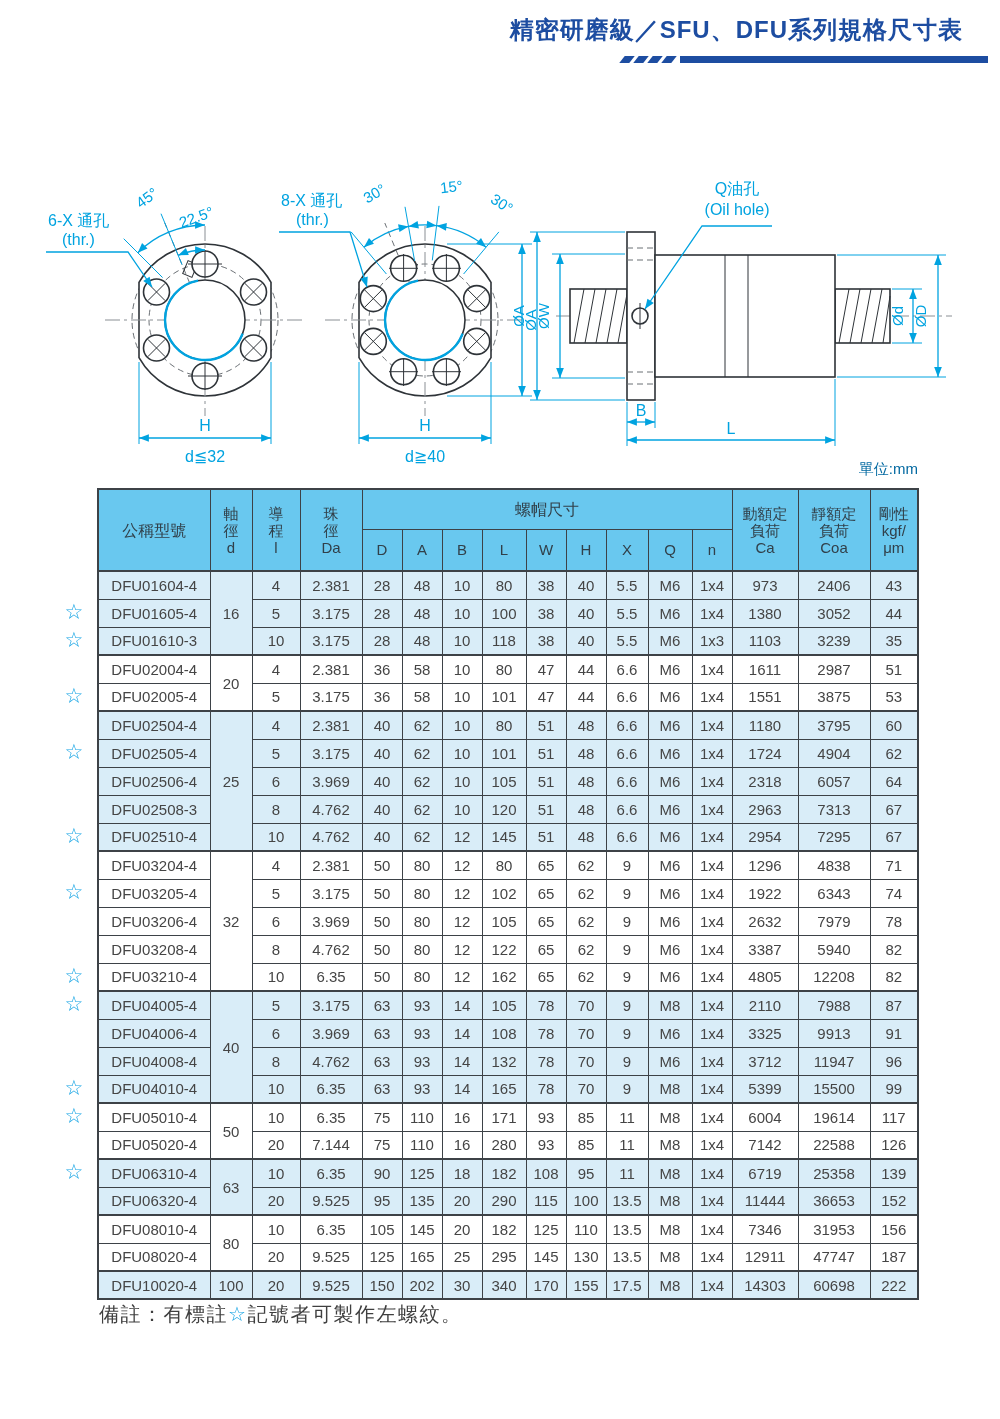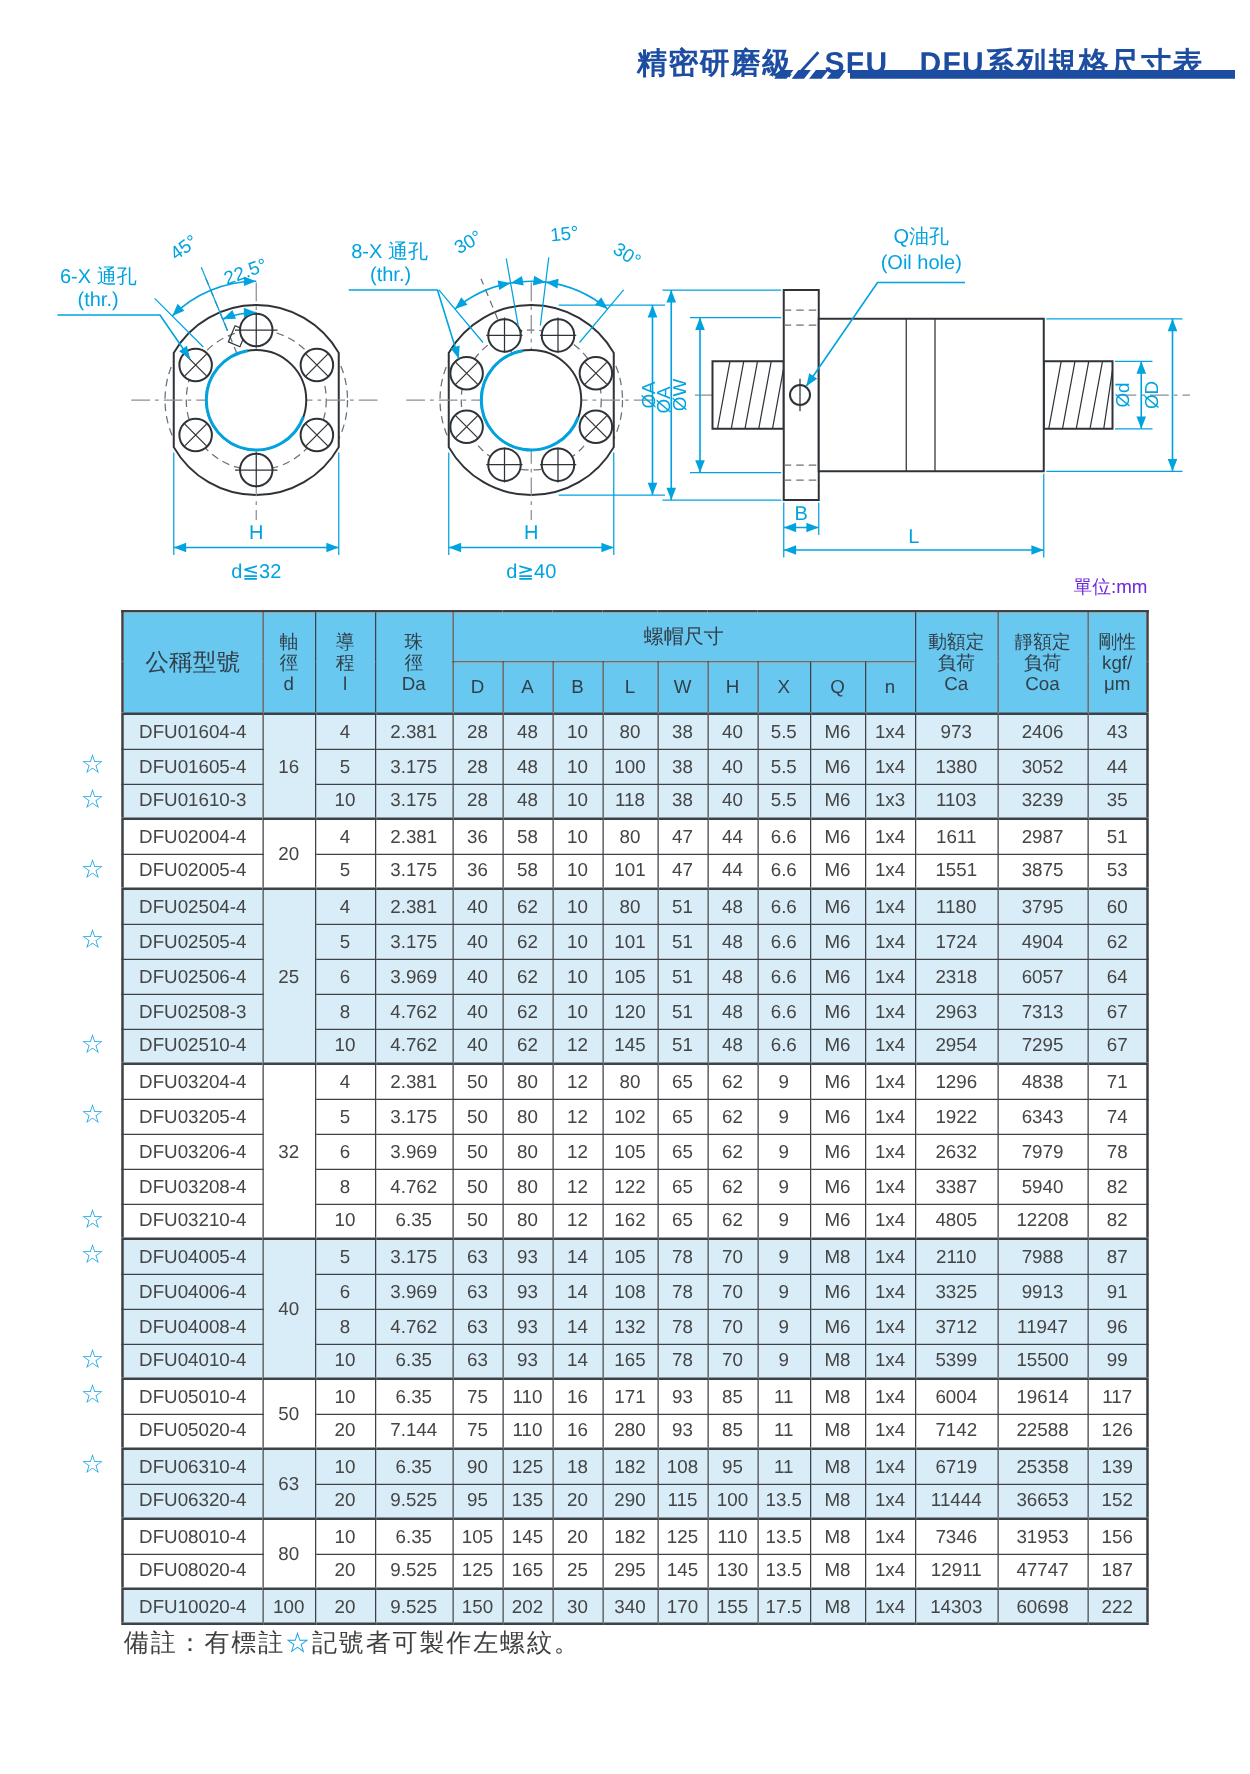--- a/index.html
+++ b/index.html
@@ -1,32 +1,32 @@
 <!DOCTYPE html>
 <html><head>
 <meta charset="utf-8">
 <style>
   html,body{margin:0;padding:0;background:#fff;}
   .page{position:relative;width:1000px;height:1419px;background:#fff;overflow:hidden;
         font-family:"Liberation Sans","DejaVu Sans",sans-serif;color:#3f3f3f;}
 
   
-  .top-title{position:absolute;top:34px;right:37px;font-size:24px;font-weight:bold;
+  .top-title{position:absolute;top:14px;right:37px;font-size:24px;font-weight:bold;
              color:#1d4da1;letter-spacing:1px;white-space:nowrap;}
   .top-bar{position:absolute;top:56px;left:622px;right:12px;height:7px;display:flex;}
   .top-bar .sl{width:10px;height:100%;background:#1d4da1;transform:skewX(-38deg);margin-right:4px;}
   .top-bar .bar{flex:1;background:#1d4da1;margin-left:2px;}
 
   
   .doc-title{position:absolute;left:74px;top:121px;font-size:27px;color:#3a3a3a;
              letter-spacing:1px;white-space:nowrap;}
 
   
   .unit{position:absolute;top:460px;left:768px;width:150px;text-align:right;
-        font-size:15px;color:#6d28d9;}
+        font-size:15px;color:#0369a1;}
 
   svg.diag{position:absolute;top:168px;left:0;}
   svg.diag text{font-family:"Liberation Sans","DejaVu Sans",sans-serif;}
   .lnf{stroke:#2e3338;stroke-width:1.6;fill:#fff;}
   .thin{stroke:#2e3338;stroke-width:1;fill:none;}
   .dash{stroke:#6b7075;stroke-width:1;fill:none;stroke-dasharray:6 4;}
   .cdot{stroke:#8a8f94;stroke-width:1;fill:none;stroke-dasharray:15 4 3 4;}
   .cyan2{stroke:#00a3e0;stroke-width:2.4;fill:none;}
   .dim{stroke:#00a3e0;stroke-width:1.3;fill:none;
        marker-start:url(#arw);marker-end:url(#arw);}
@@ -50,21 +50,21 @@
   .spec tbody tr.shade td{background:#d9edf8;}
   .spec tbody tr.gend td{border-bottom-width:2px;}
   .spec tbody td.dcol{border-bottom-width:2px;}
   .stack{display:flex;flex-direction:column;align-items:center;justify-content:center;line-height:17px;}
 
   
   .star-gutter{position:absolute;left:56px;top:570px;width:36px;}
   .star-cell{height:28px;line-height:28px;text-align:center;font-size:21px;color:#13a3e4;}
 
   
-  .footnote{position:absolute;left:99px;top:1301px;font-size:20px;color:#3f3f3f;letter-spacing:1.5px;font-family:Liberation Serif, serif;}
+  .footnote{position:absolute;left:99px;top:1301px;font-size:20px;color:#3f3f3f;letter-spacing:1.5px;}
   .footnote .fstar{color:#13a3e4;}
 </style>
 </head>
 <body>
 
 <div class="page">
 
   <div class="top-title">精密研磨級／SFU、DFU系列規格尺寸表</div>
   <div class="top-bar">
     <div class="sl"></div>
@@ -246,21 +246,21 @@
         <col style="width:40px">
         <col style="width:42px">
         <col style="width:44px">
       <col style="width:40px">
         <col style="width:66px">
         <col style="width:72px">
         <col style="width:48px">
     </colgroup>
     <thead>
       <tr class="main">
-        <th rowspan="2" style="font-size:19px">公稱型號</th>
+        <th rowspan="2" style="font-size:16px">公稱型號</th>
         <th rowspan="2">
           <div class="stack">
             <span>軸</span>
             <span>徑</span>
             <span>d</span>
           </div>
         </th>
         <th rowspan="2">
           <div class="stack">
             <span>導</span>

